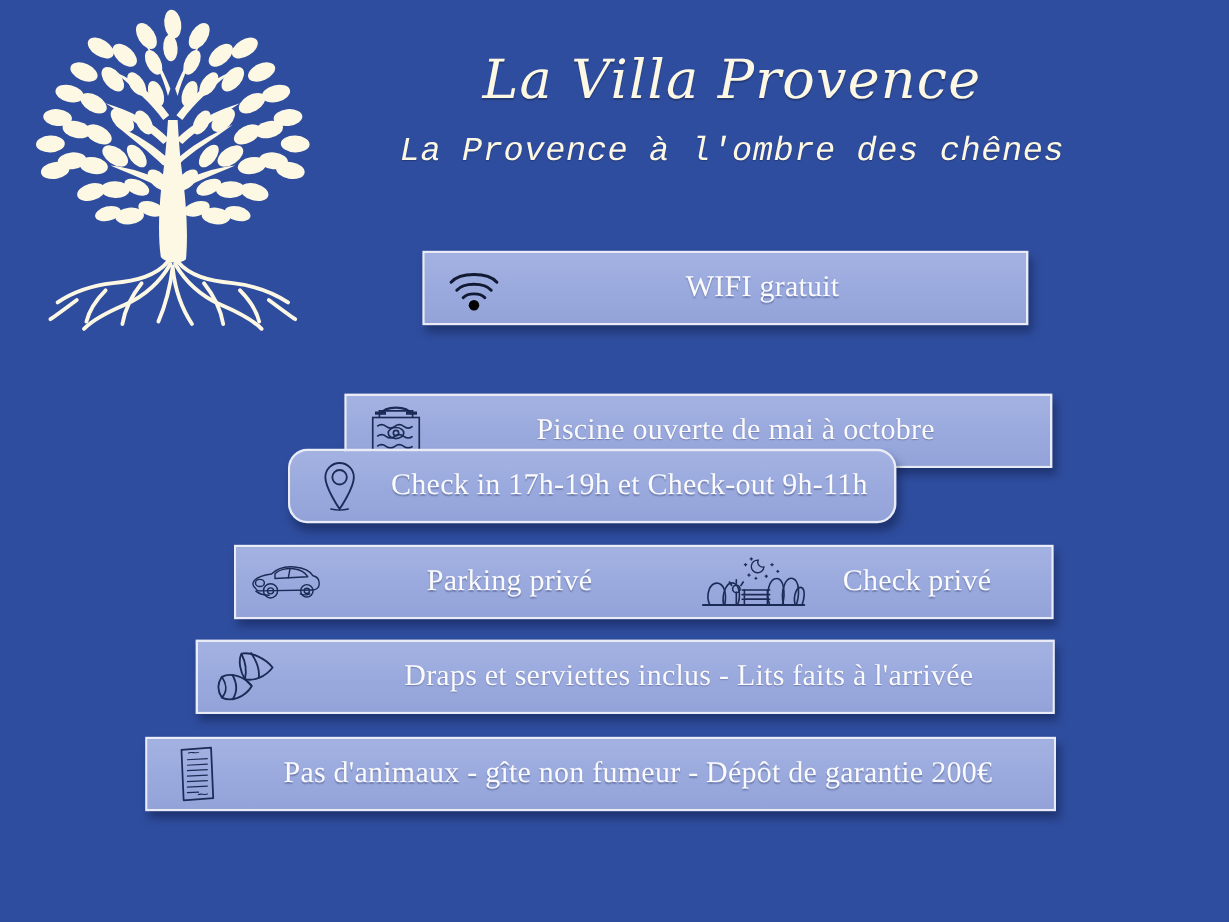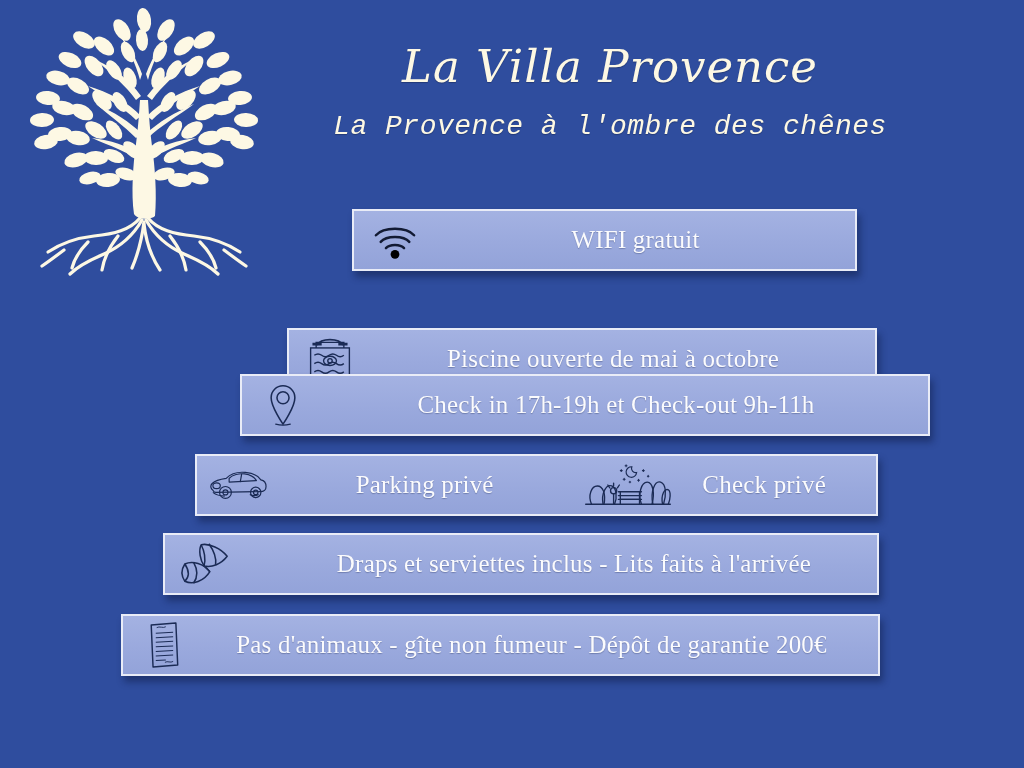--- a/index.html
+++ b/index.html
@@ -84,21 +84,21 @@
     text-shadow: 0 1px 1px rgba(20,30,70,.30);
   }
   .bar.split .label {
     flex: 0 1 auto;
     padding: 0 26px;
   }
 
   
   #bar-0 { left: 323px; top: 209px; width: 505px; margin-left: 29px; }
   #bar-1 { left: 287px; top: 292px; width: 590px; margin-top: 36px; }
-  #bar-2 { left: 240px; top: 374px; width: 690px; }
+  #bar-2 { left: 240px; top: 374px; width: 507px; border-radius: 16px; }
   #bar-3 { left: 195px; top: 454px; width: 683px; }
   #bar-4 { left: 163px; top: 533px; width: 716px; gap: 44px; }
   #bar-5 { left: 121px; top: 614px; width: 759px; }
 
   #bar-3 .label-parking { flex: 0 0 auto; padding-left: 26px; text-align: right; }
   #bar-3 .icon-garden { flex: 0 0 auto; width: 96px; }
   #bar-3 .label-jardin { flex: 0 0 auto; padding-right: 40px; }
   #bar-3 .gap1 { flex: 1 1 auto; }
   #bar-3 .gap2 { flex: 1 1 auto; }
 

